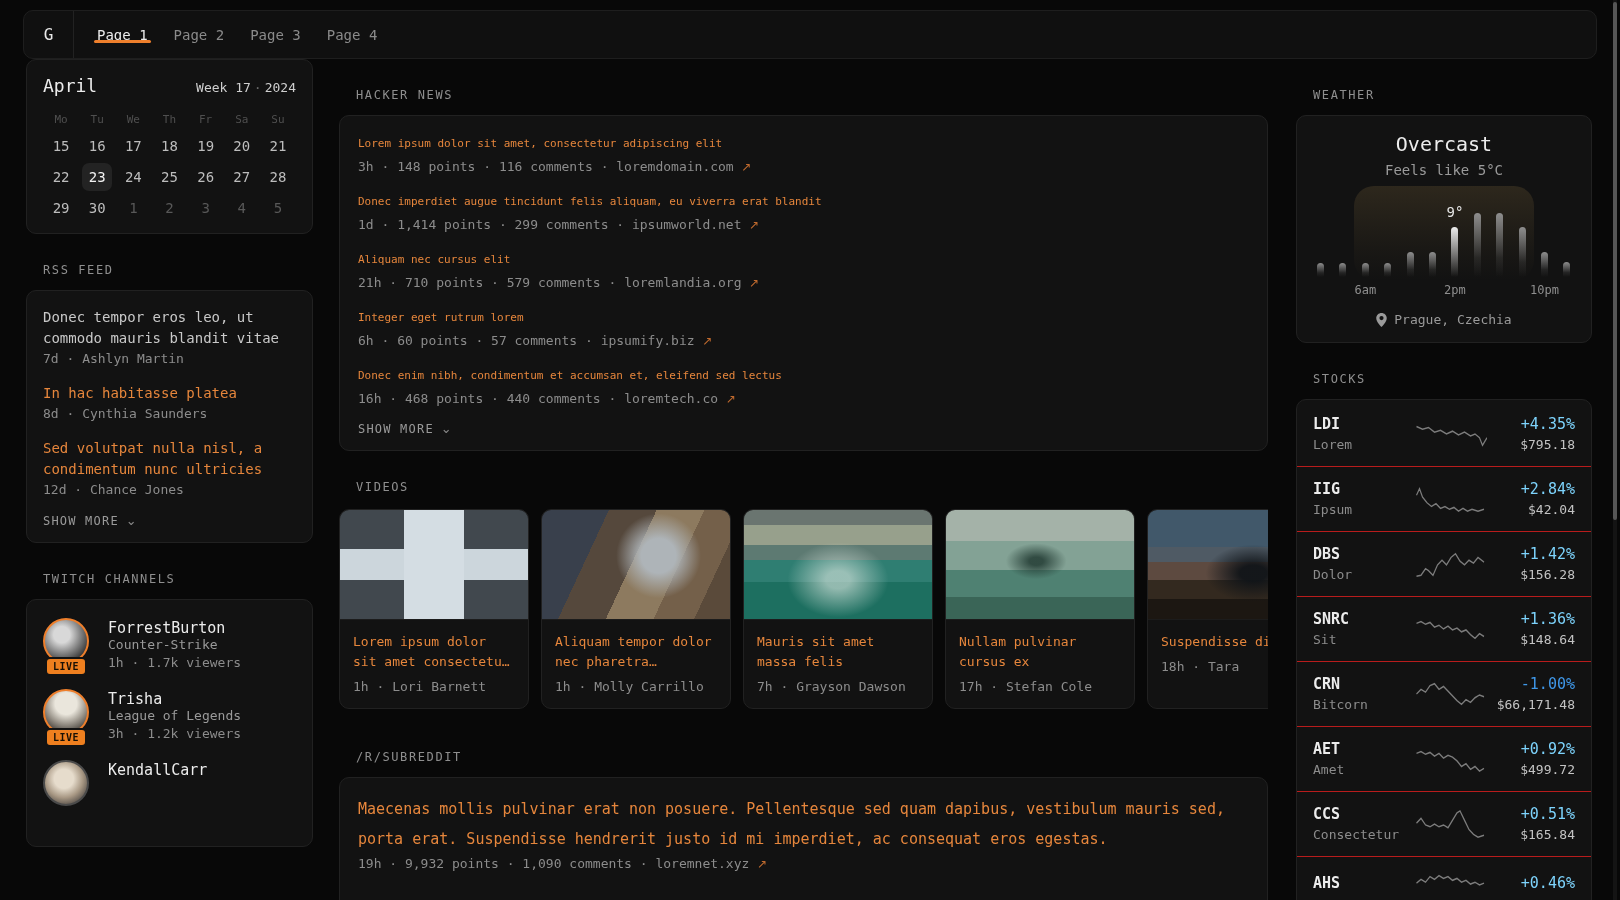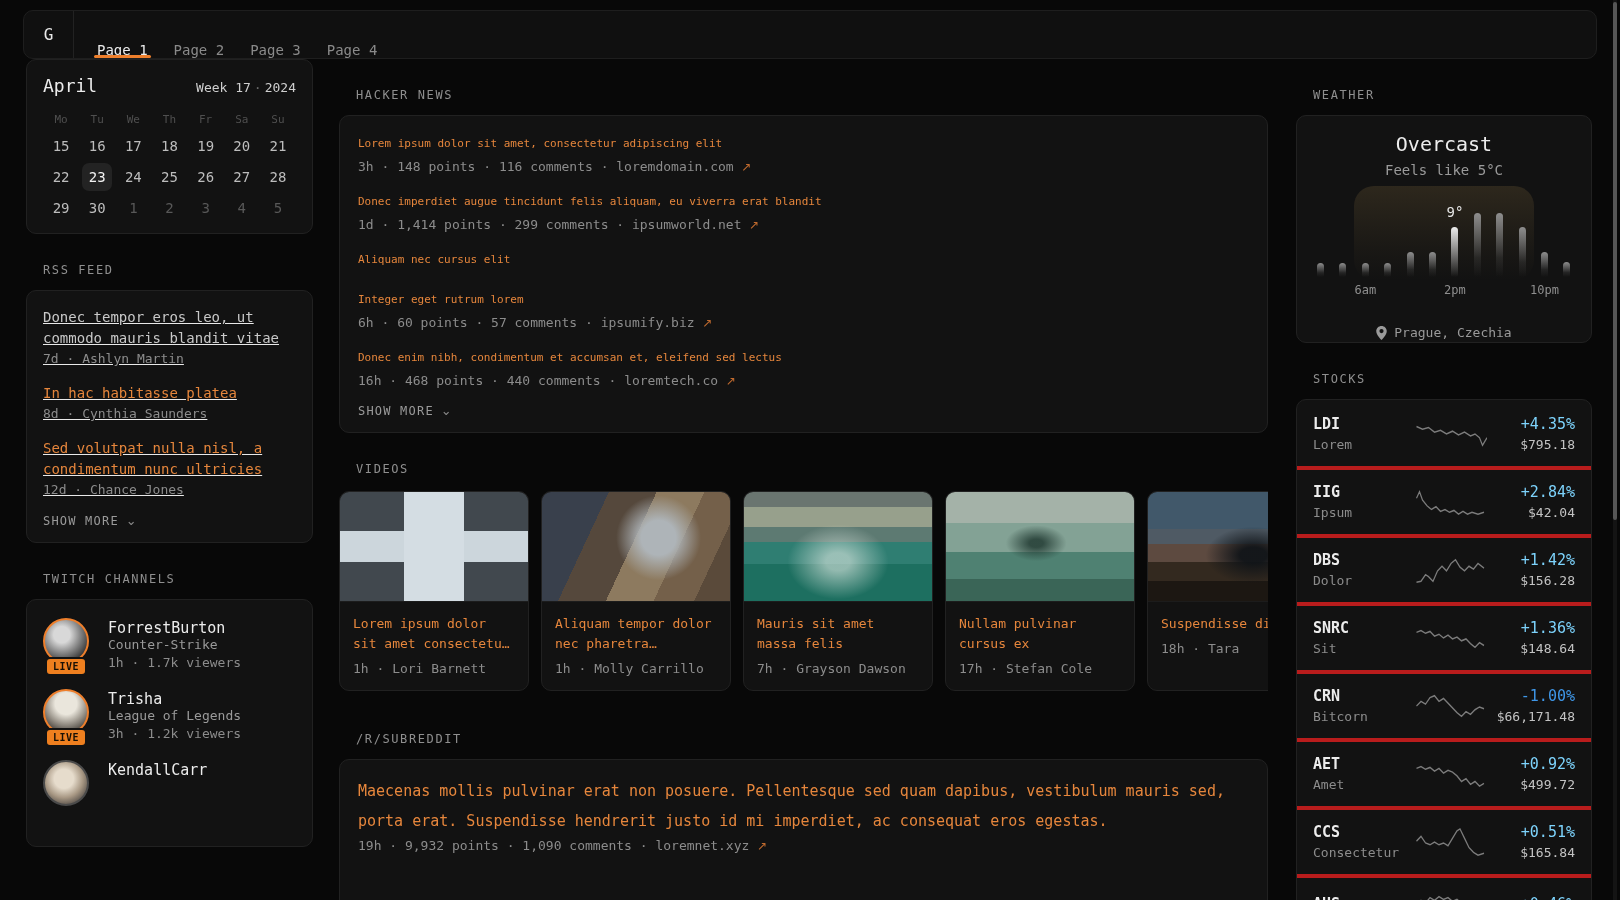--- a/index.html
+++ b/index.html
@@ -7,21 +7,21 @@
   body { width:1620px; height:900px; overflow:hidden; position:relative;
          font-family:"DejaVu Sans Mono", monospace; color:#e9e9e9; }
   .screen { position:absolute; inset:0; overflow:hidden; }
 
   
   .topbar { position:absolute; left:23px; top:10px; width:1574px; height:49px;
             background:#101010; border:1px solid #1e1e1e; border-radius:10px;
             display:flex; align-items:stretch; }
   .logo-seg { width:50px; display:flex; align-items:center; justify-content:center;
               border-right:1px solid #222; font-size:16px; color:#e9e9e9; }
-  .tabs { display:flex; align-items:flex-end; margin-left:10px; }
+  .tabs { display:flex; align-items:center; margin-left:10px; }
   .tab { position:relative; display:flex; align-items:center; padding:0 13px;
          color:#8a8a8a; font-size:14px; cursor:pointer; }
   .tab.active { color:#ececec; }
   .tab.active::after { content:""; position:absolute; left:10px; right:10px; bottom:0;
                        height:3px; border-radius:2px; background:#ee7f2c; }
 
   
   .col { position:absolute; top:59px; }
   .col-left  { left:26px;   width:287px; }
   .col-mid   { left:339px;  width:929px; }
@@ -42,21 +42,21 @@
   .cal-cell { height:31px; display:flex; align-items:center; justify-content:center;
               font-size:14px; color:#bdbdbd; cursor:pointer; }
   .cal-cell.mut { color:#585858; }
   .cal-cell.sel { position:relative; color:#f1f1f1; }
   .cal-cell.sel::before { content:""; position:absolute; width:30px; height:28px;
               background:#232323; border-radius:7px; z-index:0; }
   .cal-cell span { position:relative; z-index:1; }
 
   
   .rss-card { padding:16px 16px 14px; }
-  .feed-item { margin-bottom:17px; cursor:pointer;text-decoration:underline; }
+  .feed-item { margin-bottom:17px; cursor:pointer; }
   .feed-title { font-size:14px; line-height:21px; color:#c9c9c9; }
   .feed-title.hl { color:#e6863c; }
   .feed-meta { margin-top:2px; font-size:13px; color:#8c8c8c; }
   .show-more { display:flex; align-items:center; gap:7px; font-size:12px;
                letter-spacing:1.2px; color:#9a9a9a; cursor:pointer; margin-top:4px; }
   .glyph { font-family:"DejaVu Sans", sans-serif; }
   .chev { font-size:13px; color:#8a8a8a; line-height:10px; }
 
   
   .tw-card { padding:18px 16px; height:248px; }
@@ -116,28 +116,28 @@
   .w-feels { margin-top:6px; font-size:14px; color:#9a9a9a; }
   .w-chart { position:relative; width:254px; height:85px; margin:14px auto 0; }
   .whl { position:absolute; top:-6px; bottom:-3px; border-radius:20px;
          background:linear-gradient(to bottom, rgba(155,125,70,.20), rgba(155,125,70,.05) 70%, rgba(155,125,70,0)); }
   .wbar { position:absolute; bottom:0; width:7px; border-radius:4px 4px 2px 2px;
           background:linear-gradient(to bottom, #8e8e8e, rgba(90,90,90,.25) 70%, rgba(90,90,90,0)); }
   .wbar.bright { background:linear-gradient(to bottom, #ececec, rgba(170,170,170,.35) 75%, rgba(170,170,170,0)); }
   .wpeak { position:absolute; transform:translateX(-50%); font-size:14px; color:#e6e6e6; }
   .w-times { position:relative; width:254px; height:16px; margin:6px auto 0; }
   .wtime { position:absolute; transform:translateX(-50%); font-size:12px; color:#8f8f8f; }
-  .w-loc { margin-top:26px; display:flex; justify-content:center; align-items:center; gap:7px;
+  .w-loc { margin-top:13px; display:flex; justify-content:center; align-items:center; gap:7px;
            font-size:13px; color:#9a9a9a; }
   .pin-icon svg { display:block; }
 
   
   .stocks-card { padding:2px 0; height:560px; }
   .stk-row { display:flex; align-items:center; padding:13px 16px 14px; cursor:pointer; }
-  .stk-row + .stk-row { border-top:4px solid #b91c1c;align-items:center; }
+  .stk-row + .stk-row { border-top:1px solid #b91c1c;align-items:center; }
   .stk-id { width:102px; }
   .stk-sym { font-size:15px; font-weight:bold; color:#ececec; }
   .stk-name { margin-top:4px; font-size:13px; color:#8c8c8c; }
   .stk-spark { width:72px; height:30px; margin-right:6px; flex:0 0 72px; }
   .stk-spark polyline { fill:none; stroke:#7c7c7c; stroke-width:1.6; }
   .stk-val { flex:1; text-align:right; }
   .stk-chg { font-size:15px; color:#7dd3fc; }
   .stk-chg.neg { color:#3f97e8; }
   .stk-price { margin-top:4px; font-size:13px; color:#c3c3c3; }
 
@@ -319,20 +319,24 @@
           </div>
           <div class="hn-item">
     <div class="hn-title">Donec imperdiet augue tincidunt felis aliquam, eu viverra erat blandit</div>
     <div class="hn-meta">
       <span>1d · 1,414 points · 299 comments</span><span> · </span><span class="hn-domain">ipsumworld.net</span>
       <span class="ext glyph">↗</span>
     </div>
           </div>
           <div class="hn-item">
     <div class="hn-title">Aliquam nec cursus elit</div>
+    <div class="hn-meta">
+      <span>21h · 710 points · 579 comments</span><span> · </span><span class="hn-domain">loremlandia.org</span>
+      <span class="ext glyph">↗</span>
+    </div>
           </div>
           <div class="hn-item">
     <div class="hn-title">Integer eget rutrum lorem</div>
     <div class="hn-meta">
       <span>6h · 60 points · 57 comments</span><span> · </span><span class="hn-domain">ipsumify.biz</span>
       <span class="ext glyph">↗</span>
     </div>
           </div>
           <div class="hn-item">
     <div class="hn-title">Donec enim nibh, condimentum et accumsan et, eleifend sed lectus</div>

